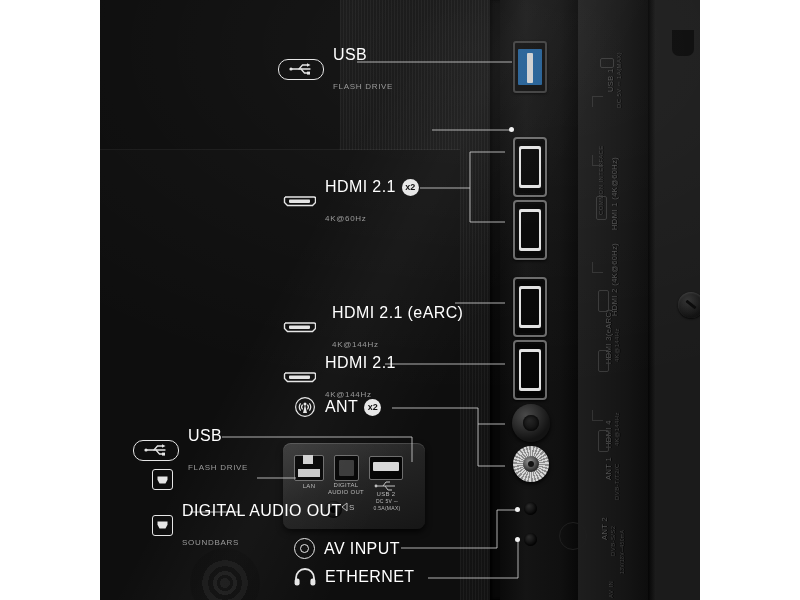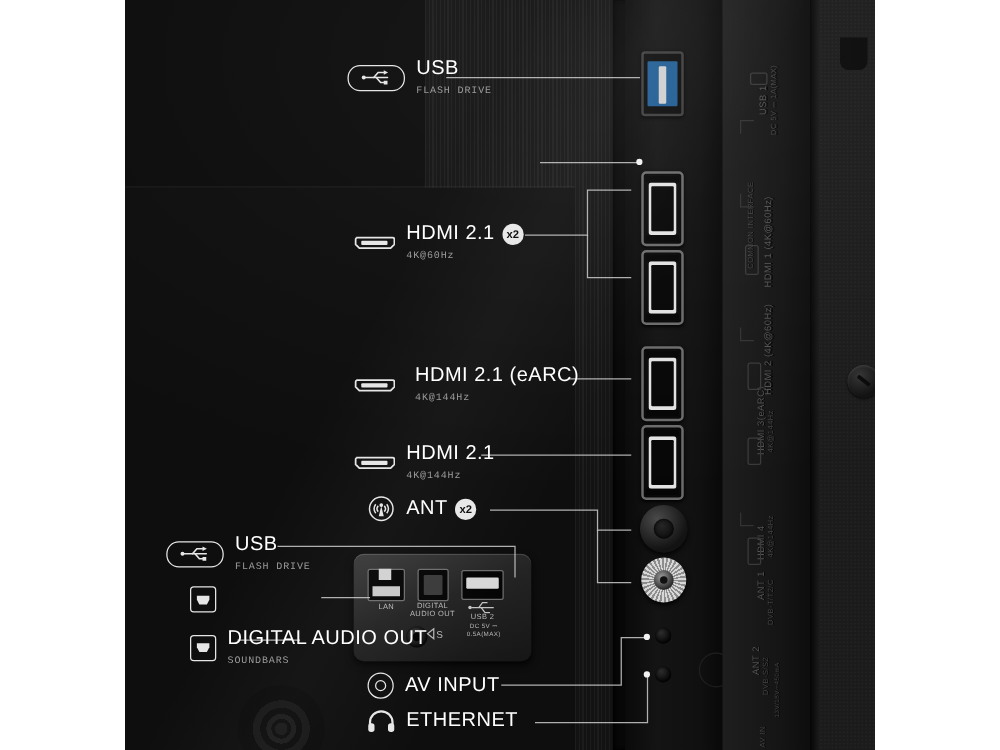--- a/index.html
+++ b/index.html
@@ -217,22 +217,22 @@
   }
 
   
   .callout{position:absolute;display:flex;align-items:center;gap:9px;}
   .ctext{display:flex;flex-direction:column;justify-content:center;}
   .ctitle{
     color:#ffffff;font-size:16px;font-weight:400;letter-spacing:0.4px;line-height:18px;
     font-family:"Liberation Sans",sans-serif;white-space:nowrap;
   }
   .csub{
-    color:#9b9b9b;font-size:8px;letter-spacing:0.7px;line-height:11px;margin-top:3px;
-    font-family:Liberation Mono, monospace;white-space:nowrap;
+    color:#9b9b9b;font-size:8px;letter-spacing:0.7px;line-height:11px;margin-top:17px;
+    font-family:Liberation Sans, sans-serif;white-space:nowrap;
   }
   .titlerow{display:flex;align-items:center;gap:6px;}
   .xbadge{
     display:inline-flex;align-items:center;justify-content:center;
     width:17px;height:17px;border-radius:50%;background:#e8e8e8;color:#111;
     font-size:9px;font-weight:700;letter-spacing:0;
     font-family:"Liberation Sans",sans-serif;
   }
 
   
@@ -433,21 +433,21 @@
     </div>
     <div class="ctext">
       <div class="titlerow">
         <span class="ctitle">HDMI 2.1</span>
         <span class="xbadge">x2</span>
       </div>
       <span class="csub">4K@60Hz</span>
     </div>
   </div>
 
-  <div class="callout" style="left:283px;top:292px;gap:16px;">
+  <div class="callout" style="left:283px;top:304px;gap:16px;">
     <div class="ico ico-hdmi">
       <svg width="33" height="15" viewBox="0 0 33 15">
         <path d="M2 3 h29 a1.5 1.5 0 0 1 1.5 1.5 v4 l-3 3 h-25 l-3 -3 v-4 a1.5 1.5 0 0 1 1.5 -1.5 z" fill="none" stroke="#e6e6e6" stroke-width="1.4"></path>
         <rect x="6" y="5.5" width="21" height="3.4" rx="0.8" fill="#e6e6e6"></rect>
       </svg>
     </div>
     <div class="ctext">
       <div class="titlerow">
         <span class="ctitle">HDMI 2.1 (eARC)</span>
       </div>

